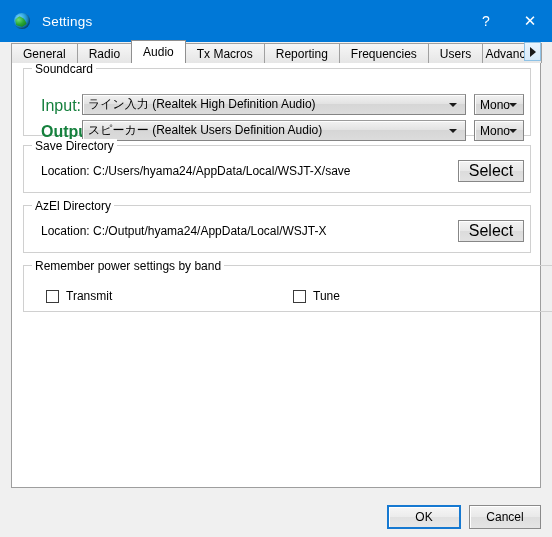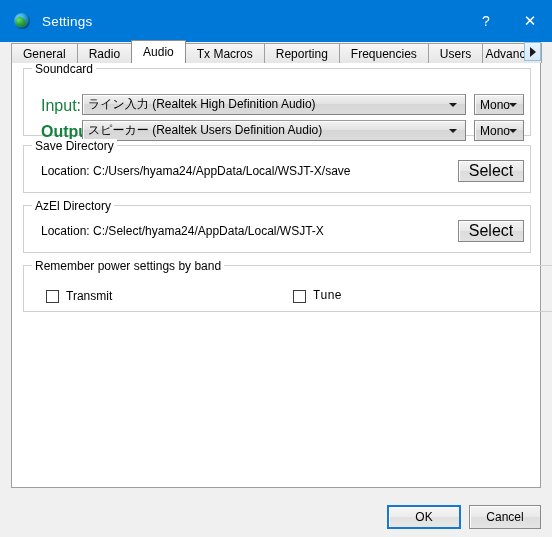--- a/index.html
+++ b/index.html
@@ -238,21 +238,21 @@
   }
   .cb {
     width: 13px; height: 13px;
     border: 1px solid #3b3b3b;
     background: #ffffff;
     box-sizing: border-box;
     margin-right: 7px;
     flex: none;
   }
   #chk-transmit { left: 22px; top: 23px; }
-  #chk-tune     { left: 269px; top: 23px; font-family: Liberation Mono, monospace; }
+  #chk-tune     { left: 269px; top: 23px; }
 
   
   .footer-btn {
     position: absolute;
     height: 24px;
     box-sizing: border-box;
     background: linear-gradient(#f4f4f4 0%, #e9e9e9 48%, #dedede 52%, #e4e4e4 100%);
     border: 1px solid #8a8a8a;
     box-shadow: inset 1px 1px 0 #ffffff;
     display: flex;
@@ -332,21 +332,21 @@
     </div>
 
     <div class="group" id="group-save">
       <div class="legend">Save Directory</div>
       <div class="loc-text">Location: C:/Users/hyama24/AppData/Local/WSJT-X/save</div>
       <div class="btn" id="btn-save-select">Select</div>
     </div>
 
     <div class="group" id="group-azel">
       <div class="legend">AzEl Directory</div>
-      <div class="loc-text">Location: C:/Select/hyama24/AppData/Local/WSJT-X</div>
+      <div class="loc-text">Location: C:/Output/hyama24/AppData/Local/WSJT-X</div>
       <div class="btn" id="btn-azel-select">Select</div>
     </div>
 
     <div class="group" id="group-power">
       <div class="legend">Remember power settings by band</div>
       <div class="checkrow" id="chk-transmit">
         <span class="cb"></span>
         <span>Transmit</span>
       </div>
       <div class="checkrow" id="chk-tune">

